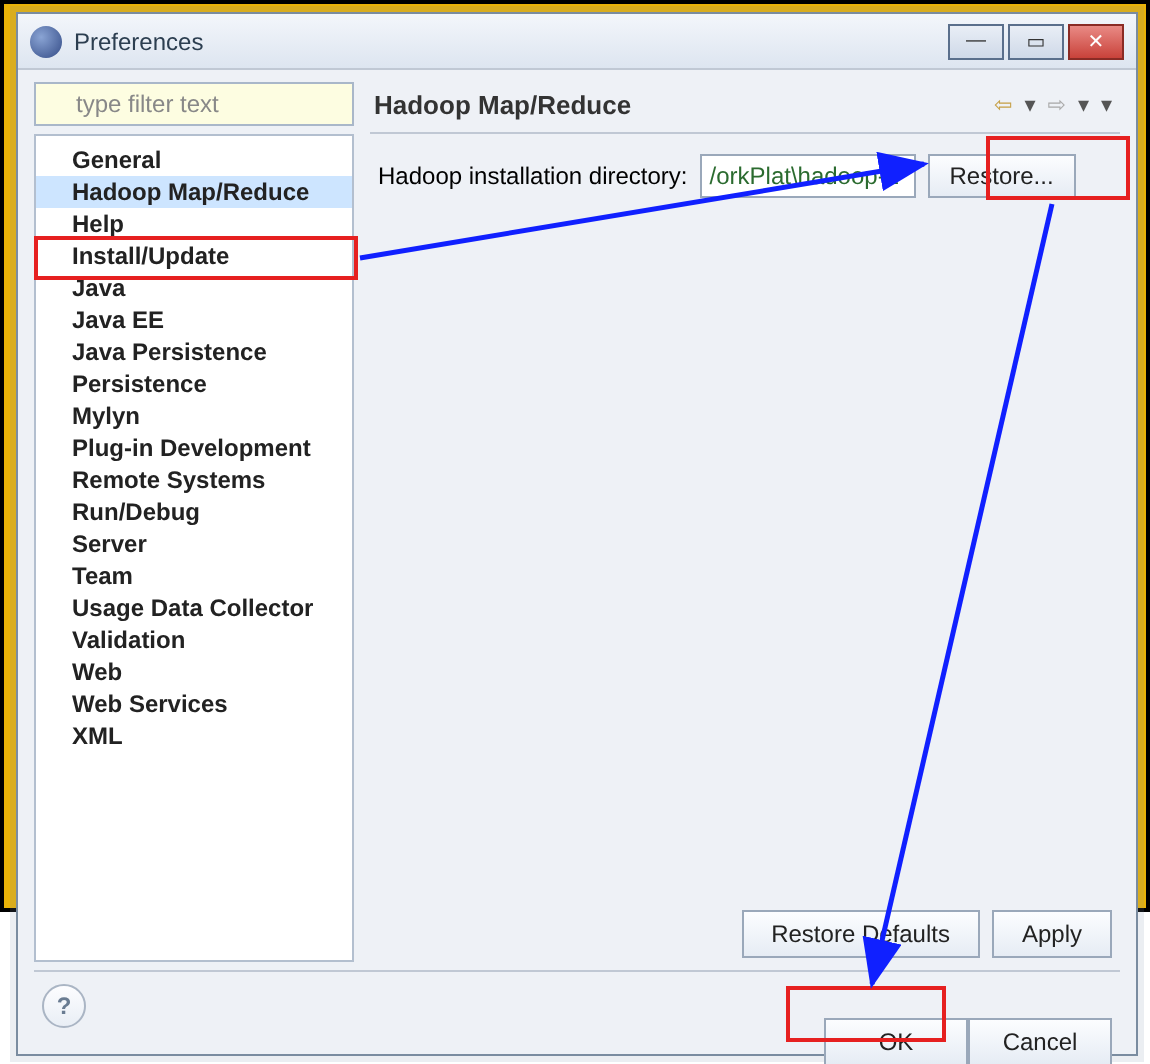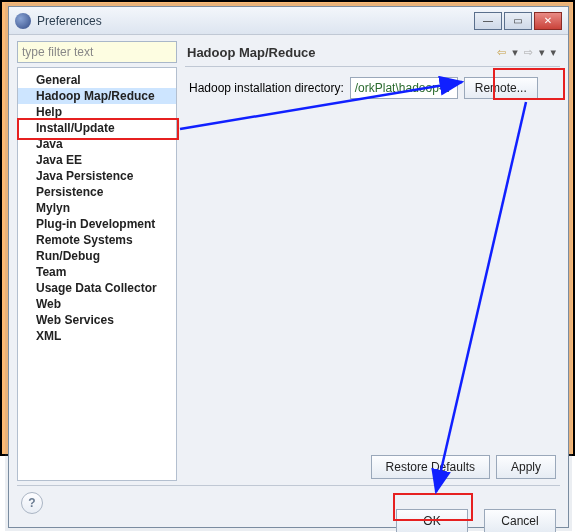--- a/index.html
+++ b/index.html
@@ -1,48 +1,48 @@
 <!DOCTYPE html>
 <html><head>
 <meta charset="utf-8">
 <style>
 * { box-sizing: border-box; font-family: "Segoe UI", Tahoma, sans-serif; font-size: 12px; }
 body { margin: 0; background: #fff; width: 575px; height: 532px; position: relative; }
-.outer { border: 2px solid #000; width: 575px; height: 456px; position: relative; background: #fdba74; }
+.outer { border: 2px solid #000; width: 575px; height: 456px; position: relative; background: #eab308; }
 .window { position: absolute; left: 6px; top: 4px; width: 561px; height: 522px; border: 1px solid #7a8ca0; background: #eef1f6; box-shadow: 0 0 0 3px rgba(120,140,170,0.15); }
 .titlebar { height: 28px; background: linear-gradient(#f3f6fb, #dde5f0); border-bottom: 1px solid #c0c8d4; display: flex; align-items: center; padding: 0 6px; }
 .titlebar .appicon { width: 16px; height: 16px; border-radius: 50%; background: radial-gradient(circle at 35% 35%, #8aa4d4, #334b86); margin-right: 6px; }
 .titlebar .title { color: #2c3e50; flex: 1; }
 .winbtns { display: flex; gap: 2px; }
 .winbtn { width: 28px; height: 18px; border: 1px solid #5a6f8c; background: linear-gradient(#e9eef6,#cfd9e8); display: flex; align-items: center; justify-content: center; font-size: 10px; color: #333; }
 .winbtn.close { background: linear-gradient(#e98a85,#c9423a); color: #fff; border-color: #8a2b25; }
 .content { position: absolute; top: 34px; left: 8px; right: 8px; bottom: 46px; display: flex; gap: 8px; }
 .leftpane { width: 160px; display: flex; flex-direction: column; }
-.filter { height: 22px; border: 1px solid #a9b7c9; background: #fdfde1; color: #888; padding: 0 4px; display: flex; align-items: center; }
+.filter { height: 22px; border: 1px solid #a9b7c9; background: #fdfde1; color: #888; padding: 0 20px; display: flex; align-items: center; }
 .treebox { flex: 1; border: 1px solid #b3bfcf; background: #fff; margin-top: 4px; overflow: hidden; position: relative; }
 .tree { padding: 4px 0; font-weight: bold; }
 .tree .item { padding: 1px 0 1px 18px; color: #222; cursor: default; white-space: nowrap; }
 .tree .selected { background: #cde5ff; }
 .cat-highlight { position: absolute; border: 2px solid #e62020; pointer-events: none; }
 .rightpane { flex: 1; display: flex; flex-direction: column; }
 .header { display: flex; align-items: center; border-bottom: 1px solid #c0c8d4; padding: 4px 2px 6px 2px; }
 .header .htitle { font-weight: bold; color: #333; font-size: 13px; flex: 1; }
 .navarrows { display: flex; gap: 2px; align-items: center; }
 .arr { font-size: 11px; color: #c7a24a; padding: 0 2px; }
 .arr.gray { color: #aaa; }
 .arr.menu { color: #555; }
 .form { padding: 10px 4px; }
 .row { display: flex; align-items: center; gap: 6px; }
 .inputbox { height: 22px; border: 1px solid #9aa8ba; background: #fff; padding: 0 4px; display: flex; align-items: center; color: #2b6b2f; width: 108px; overflow: hidden; white-space: nowrap; }
 .btn { height: 24px; border: 1px solid #9aa8ba; background: linear-gradient(#fcfdff,#e6ecf4); padding: 0 14px; display: flex; align-items: center; justify-content: center; color: #222; cursor: default; }
 .btn.small { height: 22px; padding: 0 10px; }
 .bottombtns { position: absolute; right: 12px; bottom: 48px; display: flex; gap: 6px; }
 .footer { position: absolute; left: 8px; right: 8px; bottom: 8px; height: 34px; border-top: 1px solid #c0c8d4; display: flex; align-items: center; padding: 0 4px; }
 .helpicon { width: 22px; height: 22px; border: 1px solid #aab5c4; border-radius: 50%; display: flex; align-items: center; justify-content: center; color: #6a7c92; font-weight: bold; background: linear-gradient(#fdfdff,#e9eef5); }
-.okcancel { margin-left: auto; display: flex; gap: 16px; margin-top: 36px; }
+.okcancel { margin-left: auto; display: flex; gap: 0; margin-top: 36px; }
 svg.annot { position: absolute; left: 0; top: 0; width: 575px; height: 532px; pointer-events: none; }
 </style>
 </head>
 <body>
 
 <div class="outer">
 <div class="window">
   <div class="titlebar">
     <div class="appicon"></div>
     <div class="title">Preferences</div>
@@ -63,22 +63,24 @@
               <div class="item">Help</div>
               <div class="item">Install/Update</div>
               <div class="item">Java</div>
               <div class="item">Java EE</div>
               <div class="item">Java Persistence</div>
               <div class="item">Persistence</div>
               <div class="item">Mylyn</div>
               <div class="item">Plug-in Development</div>
               <div class="item">Remote Systems</div>
               <div class="item">Run/Debug</div>
+              <div class="item">Server</div>
               <div class="item">Team</div>
               <div class="item">Usage Data Collector</div>
+              <div class="item">Validation</div>
               <div class="item">Web</div>
               <div class="item">Web Services</div>
               <div class="item">XML</div>
             </div>
       </div>
     </div>
     <div class="rightpane">
       <div class="header">
         <div class="htitle">Hadoop Map/Reduce</div>
         <div class="navarrows">
@@ -86,21 +88,21 @@
           <span class="arr menu">▾</span>
           <span class="arr gray">⇨</span>
           <span class="arr menu">▾</span>
           <span class="arr menu">▾</span>
         </div>
       </div>
       <div class="form">
         <div class="row">
           <span>Hadoop installation directory:</span>
           <div class="inputbox">/orkPlat\hadoop-1</div>
-          <div class="btn small">Remote...</div>
+          <div class="btn small">Restore...</div>
         </div>
       </div>
     </div>
   </div>
 
   <div class="bottombtns">
     <div class="btn">Restore Defaults</div>
     <div class="btn">Apply</div>
   </div>
 

